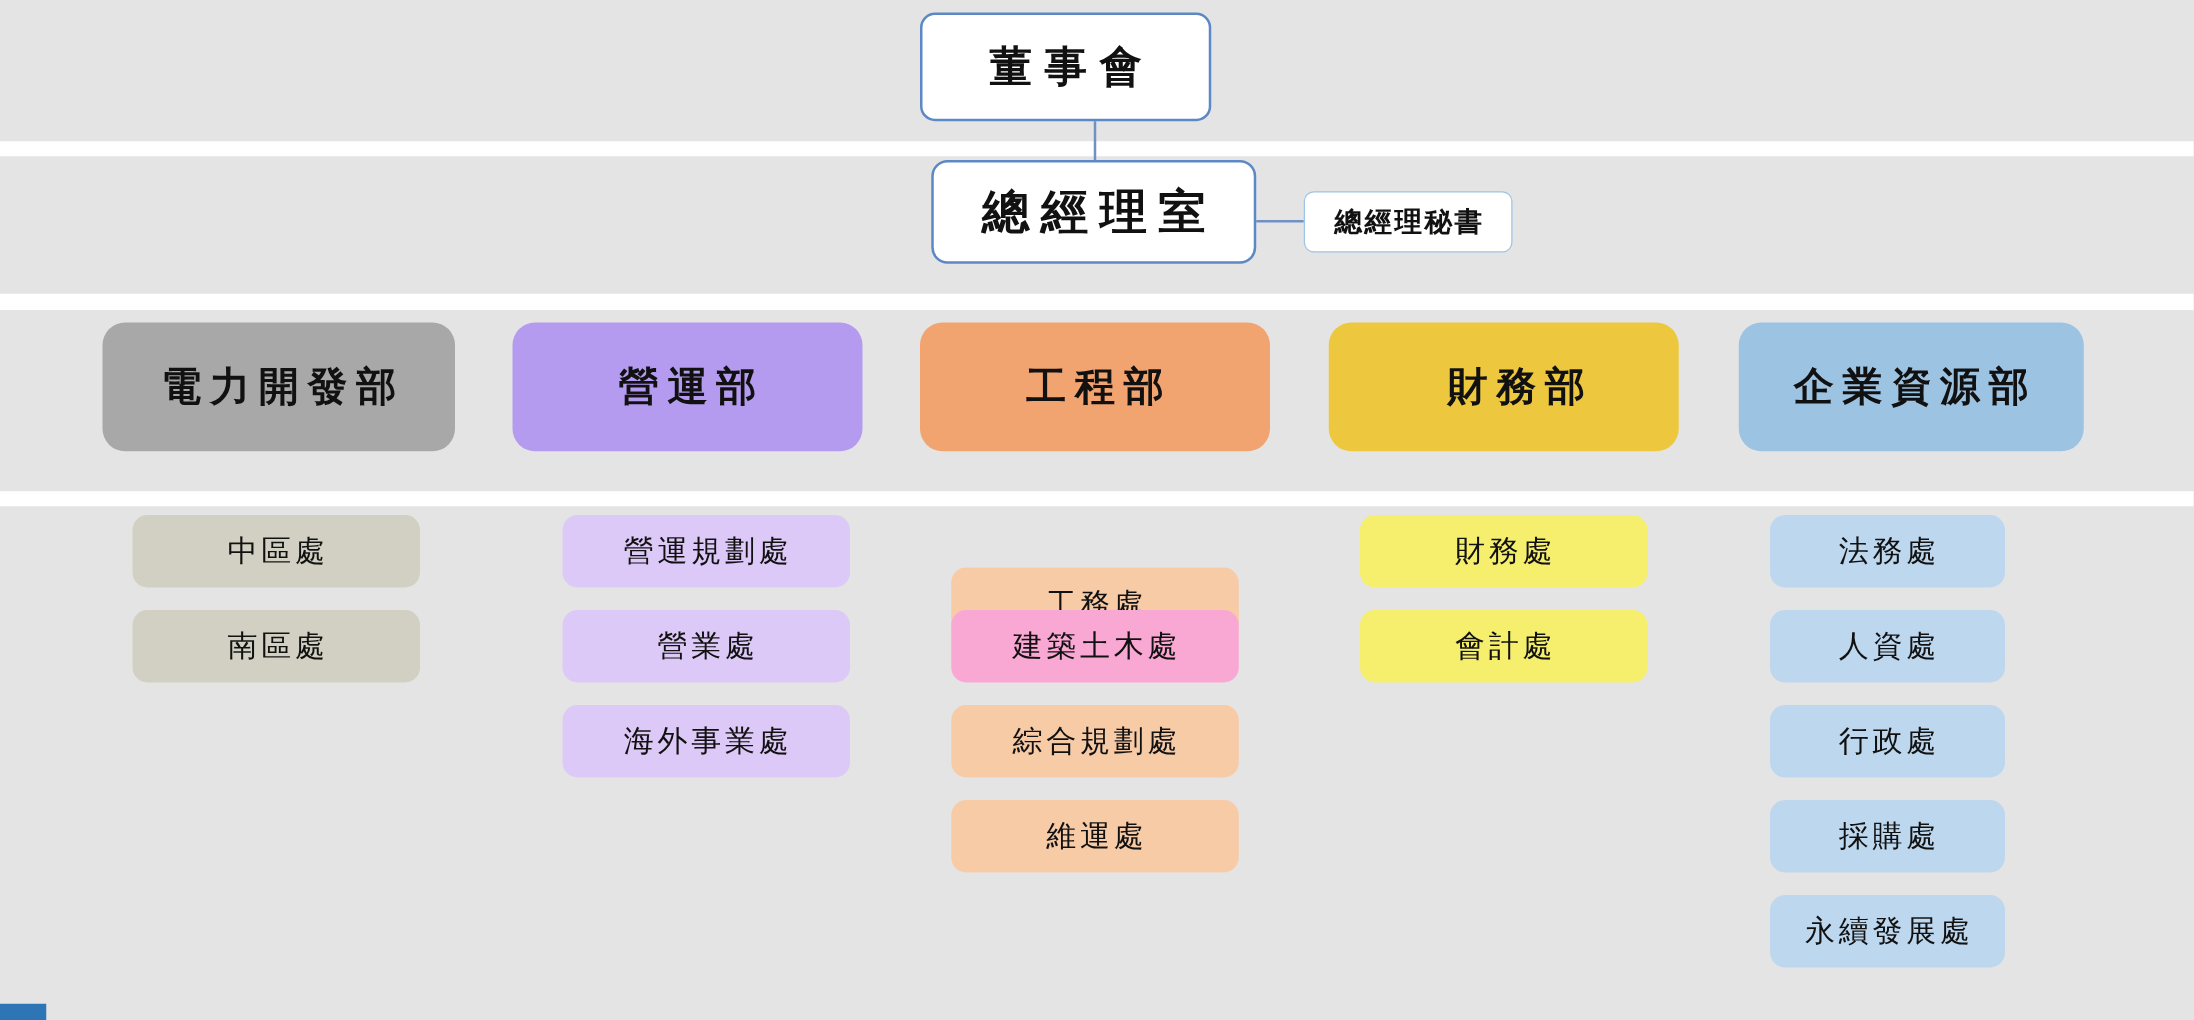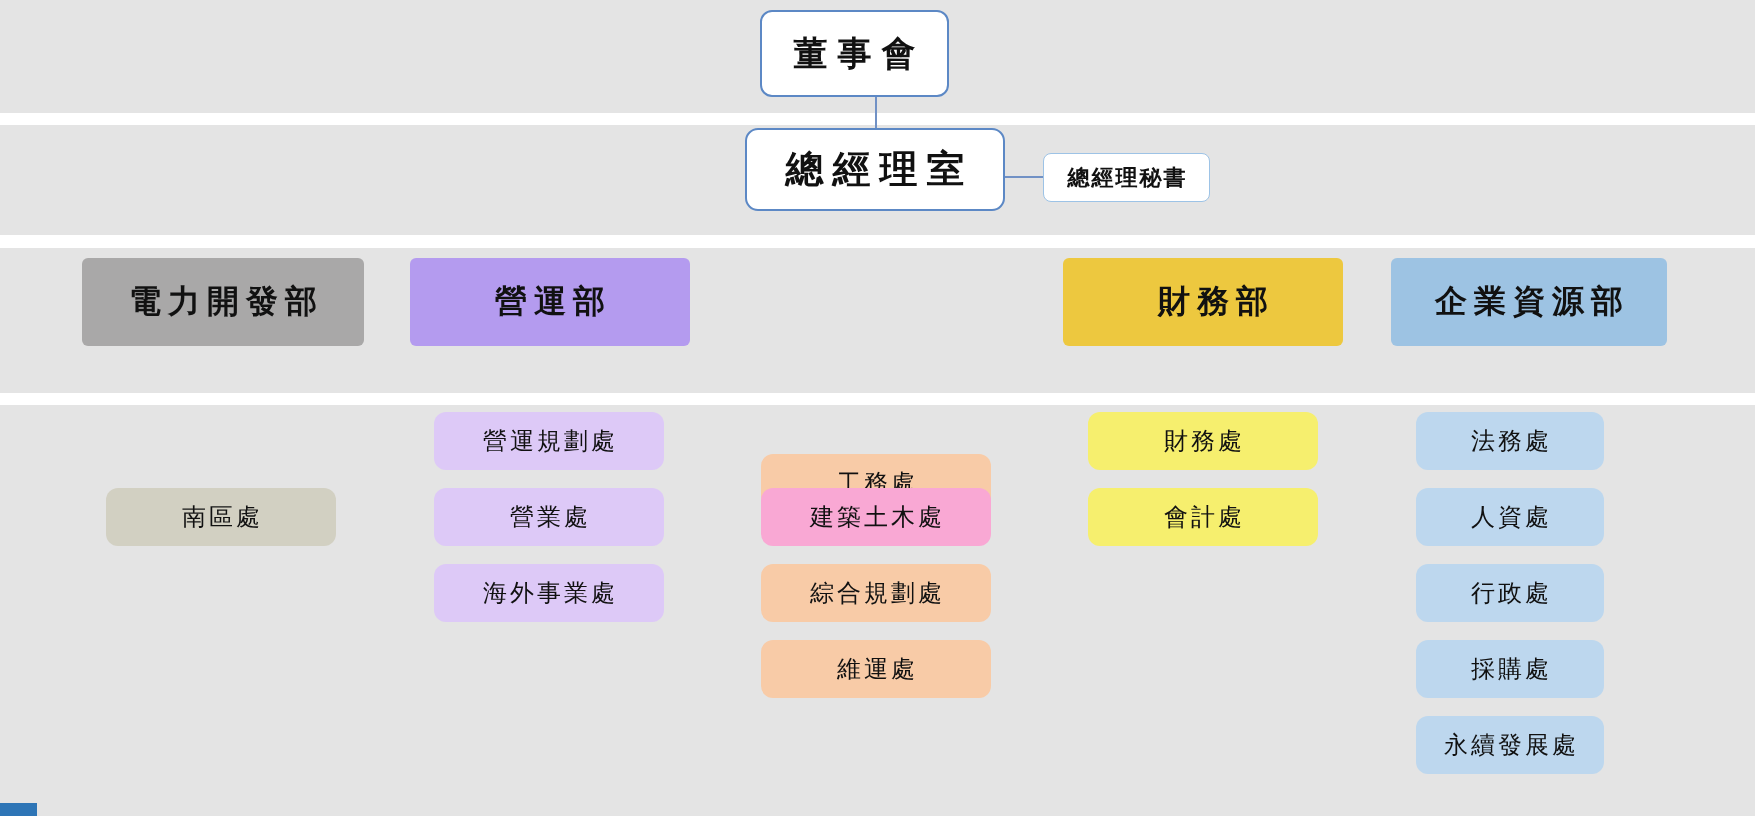--- a/index.html
+++ b/index.html
@@ -26,54 +26,54 @@
 
   
   .node,.dept,.sub{
     position:absolute;
     display:flex;align-items:center;justify-content:center;
     text-align:center;color:#111;
     box-sizing:border-box;
   }
   .node{background:#ffffff;}
   .board{
-    left:760px;top:10px;width:189px;height:87px;
+    left:736px;top:10px;width:233px;height:87px;
     border:2px solid #5c88c5;border-radius:12px;
     font-size:34px;font-weight:600;letter-spacing:10px;text-indent:10px;text-align:center;
   }
   .gm{
     left:745px;top:128px;width:260px;height:83px;
     border:2px solid #5c88c5;border-radius:13px;
     font-size:38px;font-weight:600;letter-spacing:9px;text-indent:9px;
   }
   .secretary{
     left:1043px;top:153px;width:167px;height:49px;
     border:1.5px solid #9dc3e6;border-radius:8px;
     font-size:22px;font-weight:700;letter-spacing:2px;text-indent:2px;
   }
 
   
   .dept{
-    top:258px;height:88px;
-    border-radius:6px;
+    top:258px;height:103px;
+    border-radius:18px;
     font-size:32px;font-weight:600;letter-spacing:7px;text-indent:7px;
   }
   .dept.c1{left:82px;width:282px;}
   .dept.c2{left:410px;width:280px;}
   .dept.c3{left:736px;width:280px;}
   .dept.c4{left:1063px;width:280px;}
   .dept.c5{left:1391px;width:276px;}
 
   
   .sub{
     height:58px;border-radius:12px;
     font-size:24px;font-weight:500;letter-spacing:3px;text-indent:3px;
   }
   .sub.c1{left:106px;width:230px;}
-  .sub.c2{left:434px;width:230px;text-align:right;}
+  .sub.c2{left:450px;width:230px;text-align:right;}
   .sub.c3{left:761px;width:230px;}
   .sub.c4{left:1088px;width:230px;}
   .sub.c5{left:1416px;width:188px;}
   .r1{top:412px;}
   .r2{top:488px;}
   .r3{top:564px;}
   .r4{top:640px;}
   .r5{top:716px;}
 
   .corner-accent{
@@ -91,27 +91,29 @@
   <div class="band band3"></div>
 
   <div class="connector v-line"></div>
   <div class="connector h-line"></div>
 
   <div class="node board">董事會</div>
   <div class="node gm">總經理室</div>
   <div class="node secretary">總經理秘書</div>
 
   <div class="dept c1" style="background: rgb(169, 168, 168);">電力開發部</div>
+  <div class="sub c1 r1" style="background: rgb(210, 208, 194);">中區處</div>
   <div class="sub c1 r2" style="background: rgb(210, 208, 194);">南區處</div>
 
   <div class="dept c2" style="background: rgb(180, 155, 239);">營運部</div>
   <div class="sub c2 r1" style="background: rgb(221, 201, 247);">營運規劃處</div>
   <div class="sub c2 r2" style="background: rgb(221, 201, 247);">營業處</div>
   <div class="sub c2 r3" style="background: rgb(221, 201, 247);">海外事業處</div>
 
+  <div class="dept c3" style="background: rgb(241, 164, 112);">工程部</div>
   <div class="sub c3 r1" style="background: rgb(248, 203, 167); margin-top: 42px;">工務處</div>
   <div class="sub c3 r2" style="background: #f9a8d4;">建築土木處</div>
   <div class="sub c3 r3" style="background: rgb(248, 203, 167);">綜合規劃處</div>
   <div class="sub c3 r4" style="background: rgb(248, 203, 167);">維運處</div>
 
   <div class="dept c4" style="background: rgb(237, 200, 63); padding-left: 20px;">財務部</div>
   <div class="sub c4 r1" style="background: rgb(246, 239, 110);">財務處</div>
   <div class="sub c4 r2" style="background: rgb(246, 239, 110);">會計處</div>
 
   <div class="dept c5" style="background: rgb(157, 195, 227);">企業資源部</div>

